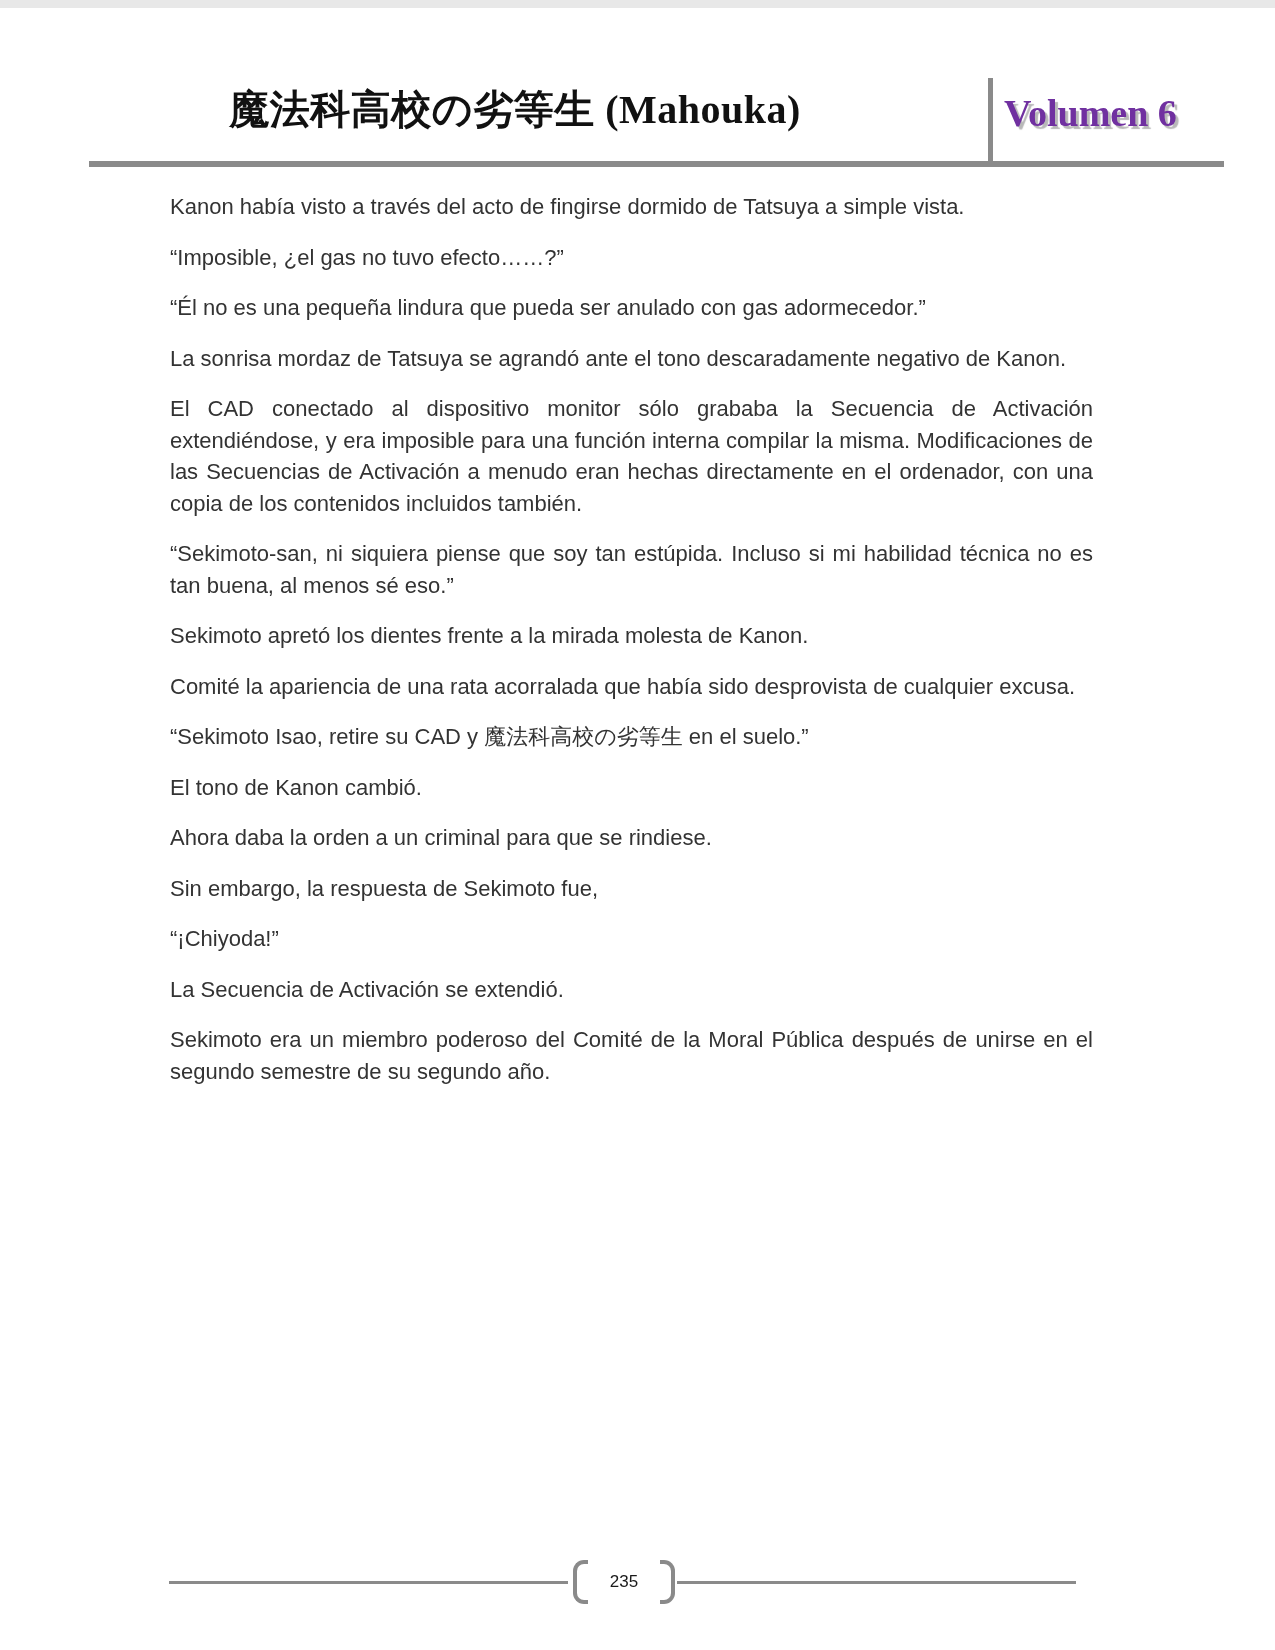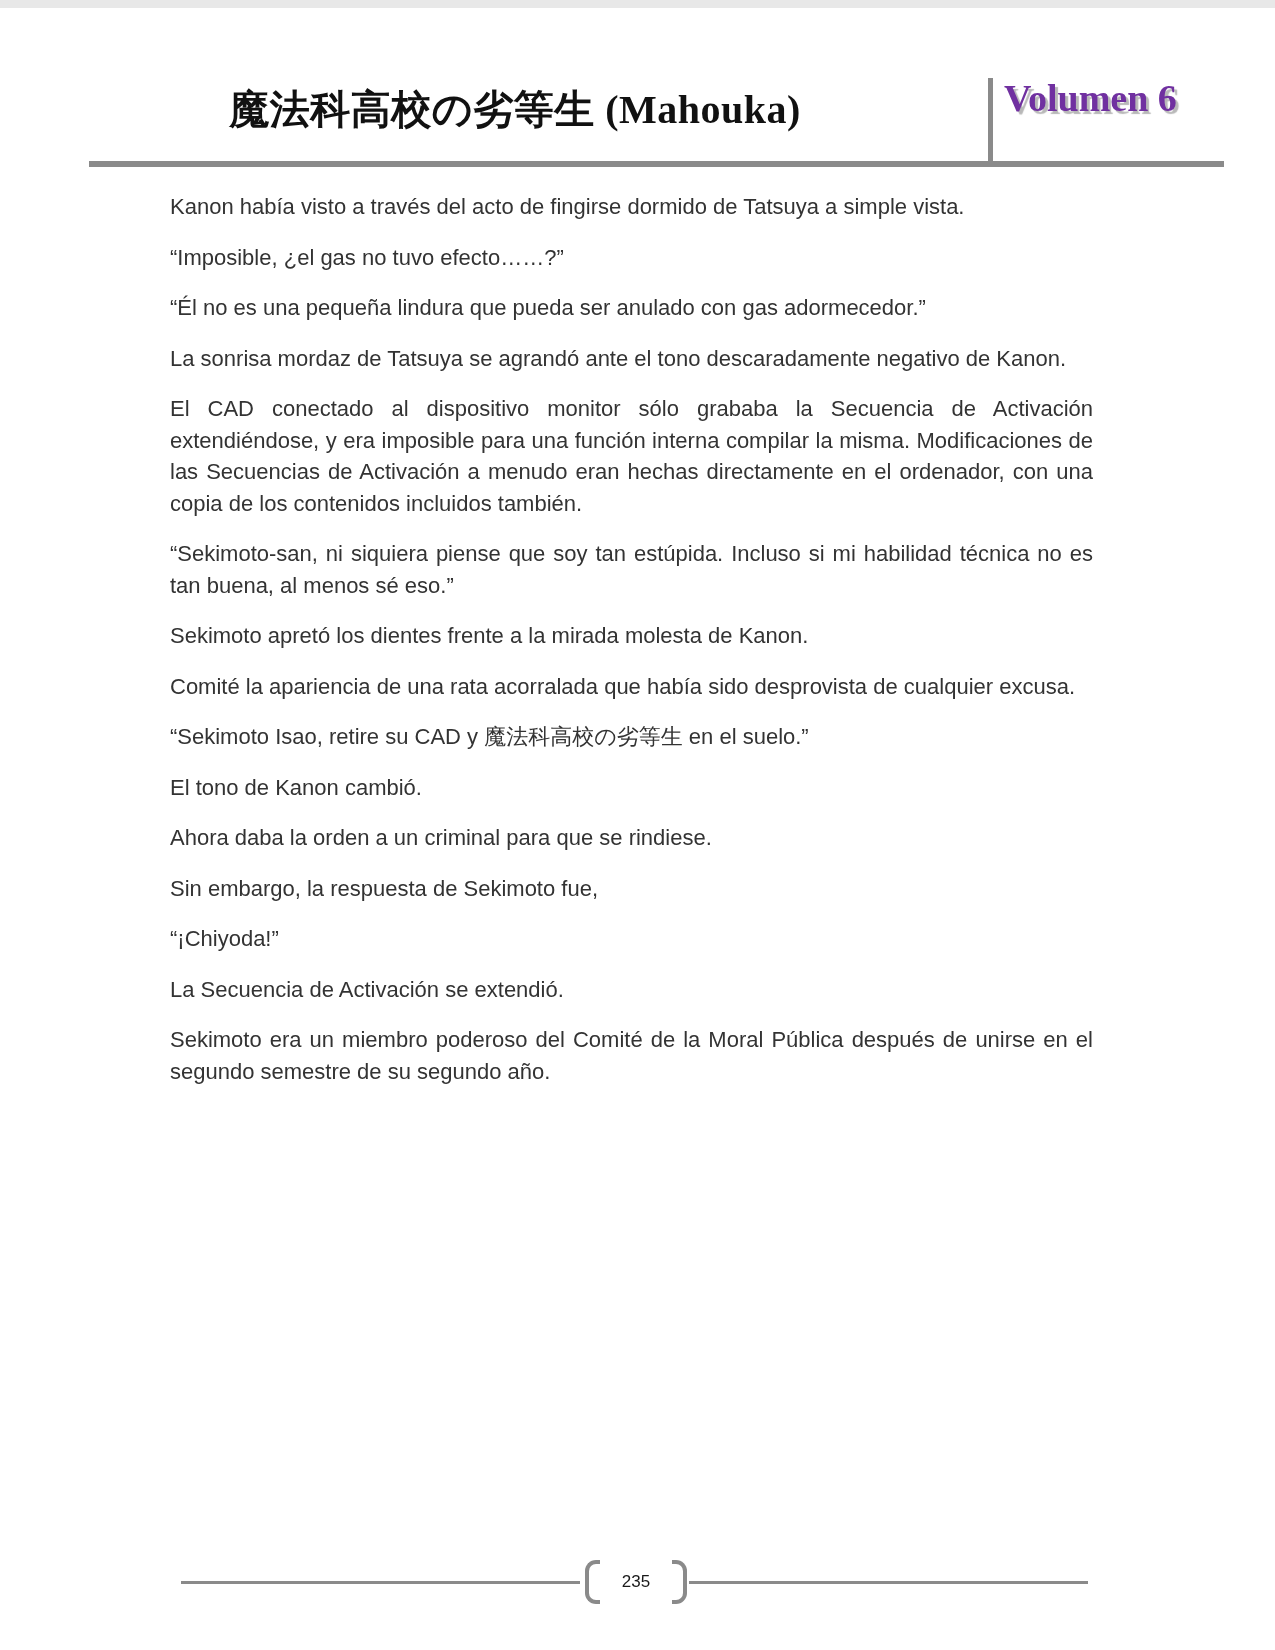--- a/index.html
+++ b/index.html
@@ -32,21 +32,21 @@
     position: absolute;
     left: 988px;
     top: 70px;
     width: 5px;
     height: 83px;
     background: #8a8a8a;
   }
   .volume-badge {
     position: absolute;
     left: 1004px;
-    top: 68px;
+    top: 83px;
     font-family: "Liberation Serif", "DejaVu Serif", serif;
     font-weight: bold;
     font-size: 38px;
     line-height: 44px;
     color: #7030A0;
     text-shadow: 3px 3px 1px #b8b8b8;
     white-space: nowrap;
   }
   .header-rule {
     position: absolute;
@@ -68,21 +68,21 @@
     color: #333333;
   }
   .body-text p {
     margin: 0 0 19px 0;
     text-align: justify;
   }
 
   
   .footer {
     position: absolute;
-    left: 181px;
+    left: 169px;
     top: 1551px;
     width: 907px;
     height: 46px;
     display: flex;
     align-items: center;
   }
   .footer-rule {
     flex: 1;
     height: 3px;
     background: #8a8a8a;

